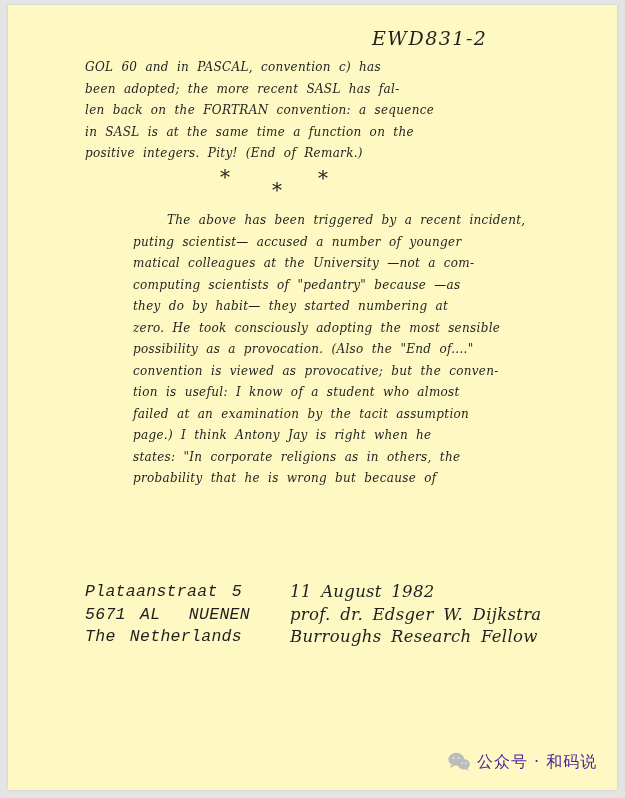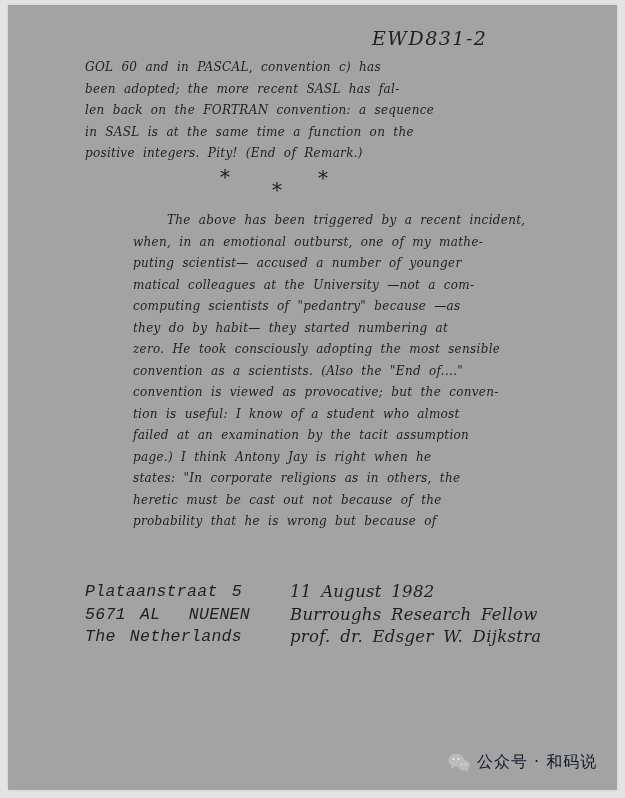--- a/index.html
+++ b/index.html
@@ -6,21 +6,21 @@
   body{
     width:625px;height:798px;
     background:#e4e4e4;
     font-family:"DejaVu Serif", serif;
     overflow:hidden;
     position:relative;
   }
   .canvas{position:absolute;left:0;top:0;width:625px;height:798px;}
   .page{
     position:absolute;left:8px;top:5px;width:609px;height:785px;
-    background:#a3a3a3;
+    background:#fef9c3;
     box-shadow:0 0 3px rgba(0,0,0,0.10);
   }
   
   .hw{
     color:#1f1f1f;
     font-family:"DejaVu Serif", serif;
     font-style:italic;
     letter-spacing:0.3px;
     word-spacing:4px;
   }
@@ -37,22 +37,22 @@
   .ast{position:absolute;font-size:20px;}
   .ast1{left:0;top:0;}
   .ast2{left:52px;top:13px;}
   .ast3{left:98px;top:1px;}
   .sig{position:absolute;top:576px;font-size:16.5px;}
   .sig .hw-line{white-space:pre;line-height:22.5px;}
   .sig-left{left:77px;font-family:Liberation Mono, monospace;}
   .sig-right{left:282px;}
   .watermark{
     position:absolute;left:448px;top:752px;
-    display:flex;align-items:center;gap:7px;
-    color:#0f172a;
+    display:flex;gap:7px;
+    color:#4c1d95;
     font-family:"DejaVu Sans", sans-serif;
     font-size:16px;
     letter-spacing:1px;
   }
   .wechat-icon{width:22px;height:19px;display:block;}
 </style>
 </head>
 <body>
 
 <div class="canvas">
@@ -69,46 +69,44 @@
       </div>
 
     <div class="separator">
       <span class="hw ast ast1">*</span>
       <span class="hw ast ast2">*</span>
       <span class="hw ast ast3">*</span>
     </div>
 
     <div class="hw para para2">
         <div class="hw-line">The above has been triggered by a recent incident,</div>
-        <div class="hw-line">when, in an emotional outburst, one of my mathe-</div>
         <div class="hw-line">puting scientist— accused a number of younger</div>
         <div class="hw-line">matical colleagues at the University —not a com-</div>
         <div class="hw-line">computing scientists of "pedantry" because —as</div>
         <div class="hw-line">they do by habit— they started numbering at</div>
         <div class="hw-line">zero. He took consciously adopting the most sensible</div>
-        <div class="hw-line">convention as a scientists. (Also the "End of...."</div>
+        <div class="hw-line">possibility as a provocation. (Also the "End of...."</div>
         <div class="hw-line">convention is viewed as provocative; but the conven-</div>
         <div class="hw-line">tion is useful: I know of a student who almost</div>
         <div class="hw-line">failed at an examination by the tacit assumption</div>
         <div class="hw-line">page.) I think Antony Jay is right when he</div>
         <div class="hw-line">states: "In corporate religions as in others, the</div>
-        <div class="hw-line">heretic must be cast out not because of the</div>
         <div class="hw-line">probability that he is wrong but because of</div>
       </div>
 
     <div class="hw sig sig-left">
         <div class="hw-line">Plataanstraat 5</div>
         <div class="hw-line">5671 AL  NUENEN</div>
         <div class="hw-line">The Netherlands</div>
       </div>
 
     <div class="hw sig sig-right">
         <div class="hw-line">11 August 1982</div>
+        <div class="hw-line">prof. dr. Edsger W. Dijkstra</div>
         <div class="hw-line">Burroughs Research Fellow</div>
-        <div class="hw-line">prof. dr. Edsger W. Dijkstra</div>
       </div>
 
   </div>
 
   <div class="watermark">
     <svg class="wechat-icon" viewBox="0 0 24 20" xmlns="http://www.w3.org/2000/svg">
       <ellipse cx="9" cy="7.5" rx="8.6" ry="7" fill="#bcbcbc"></ellipse>
       <path d="M4 13 L2.2 17 L7 14.5 Z" fill="#bcbcbc"></path>
       <circle cx="6" cy="6.2" r="1.1" fill="#e9e9e9"></circle>
       <circle cx="11.6" cy="6.2" r="1.1" fill="#e9e9e9"></circle>

